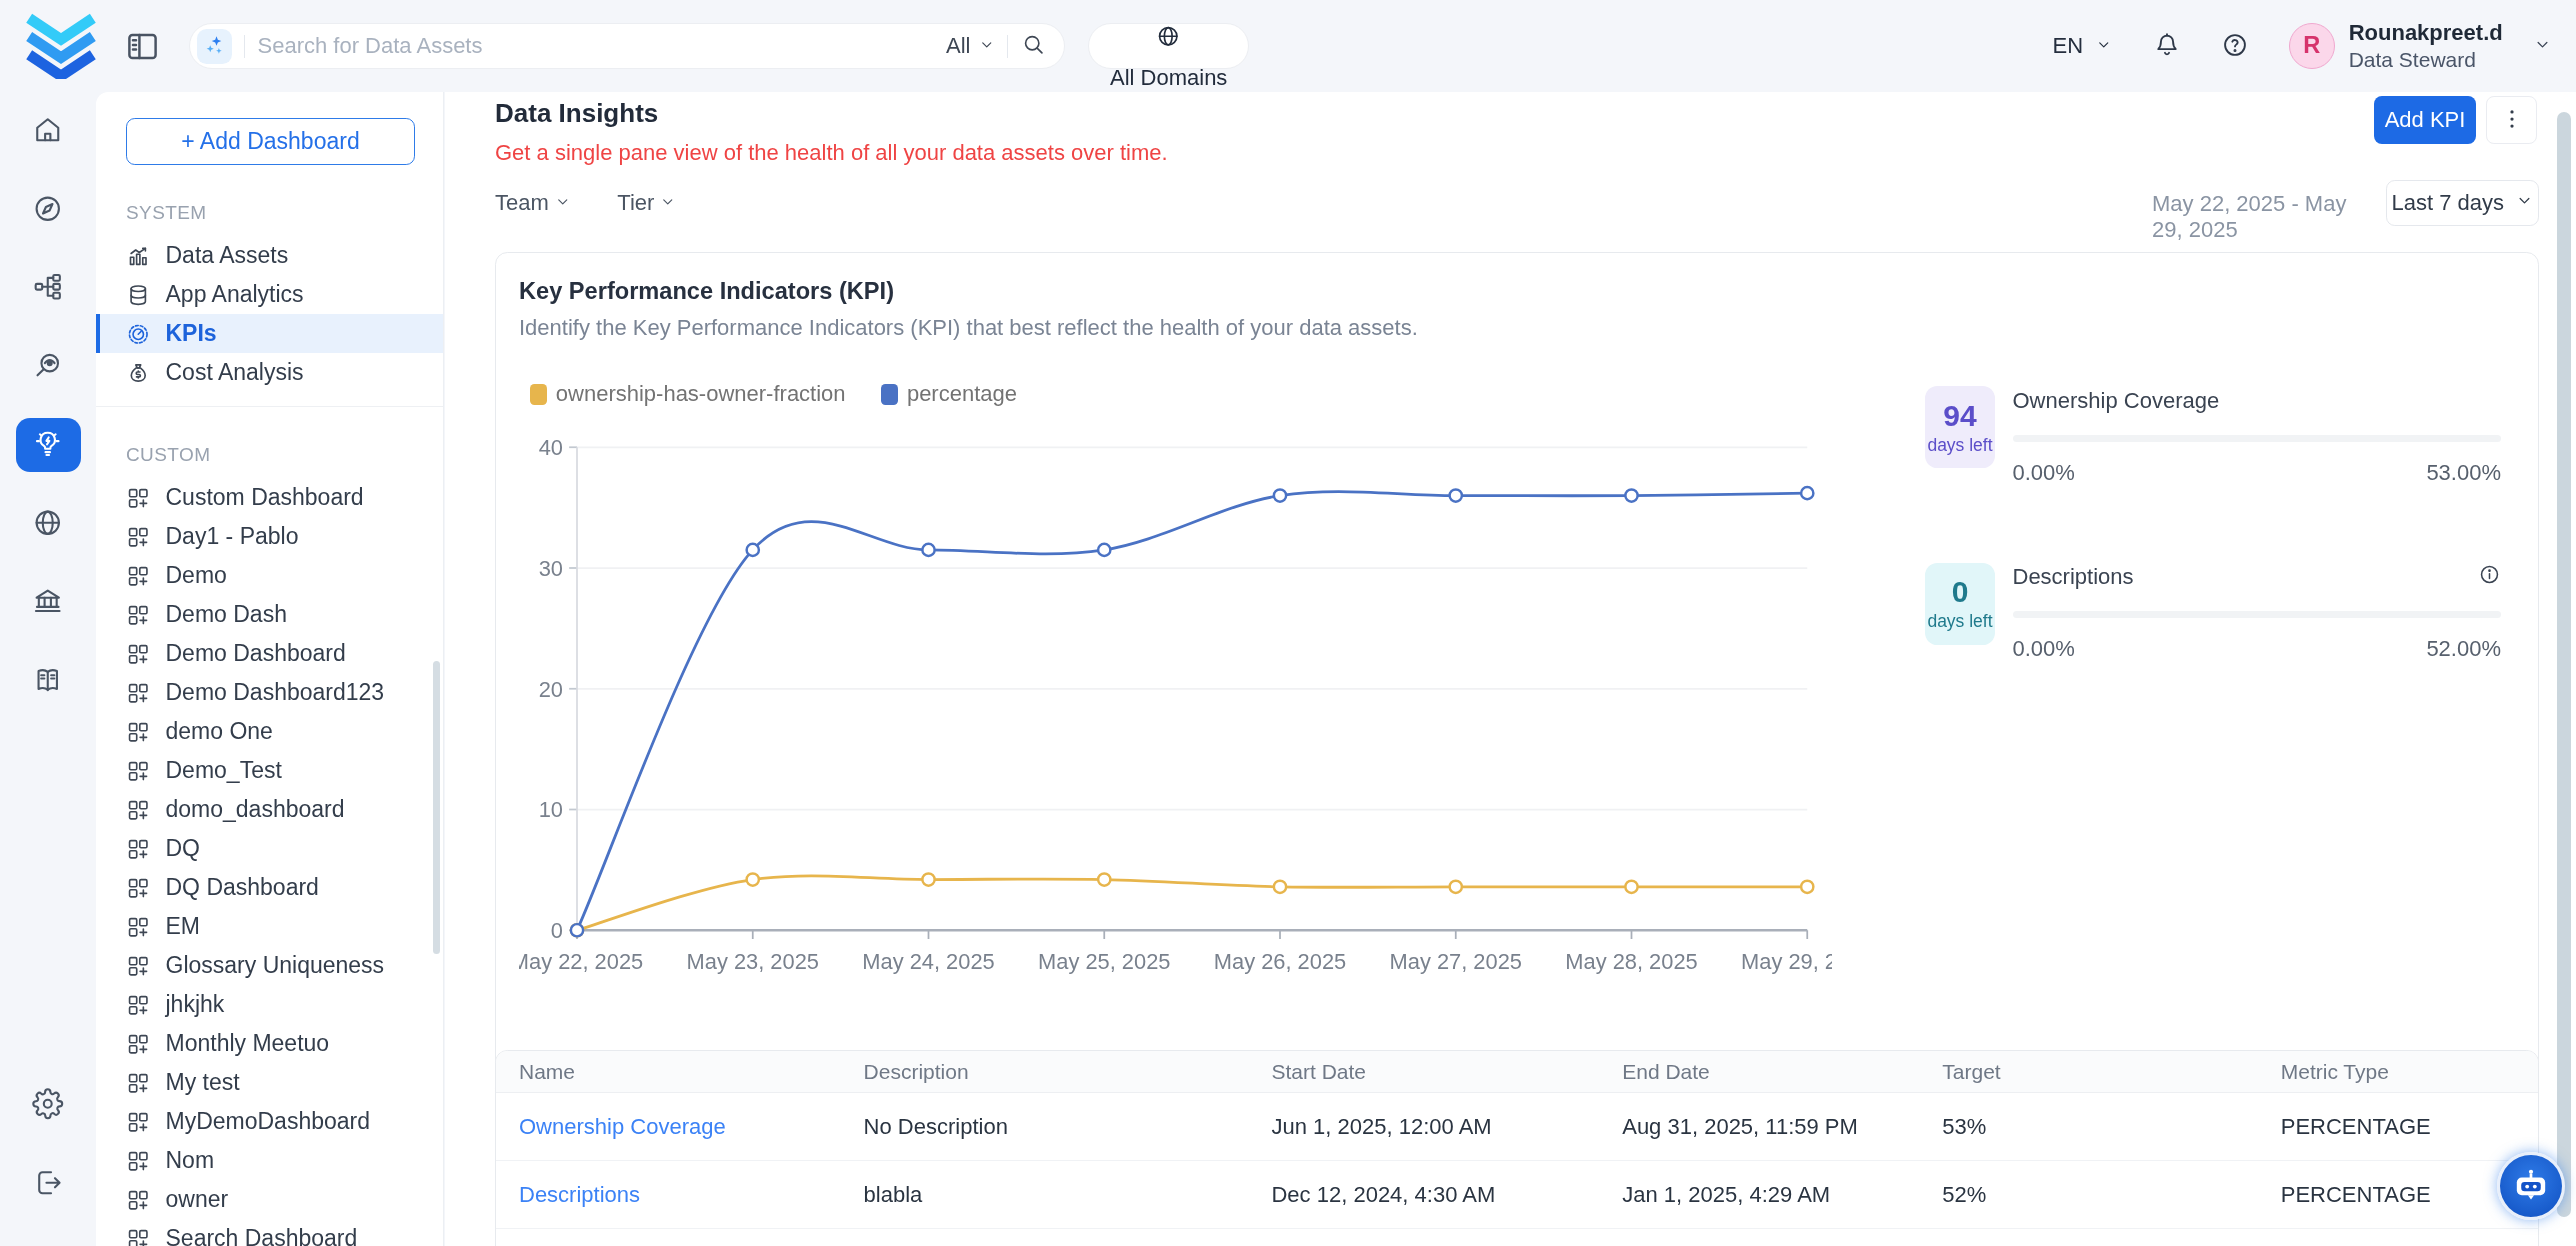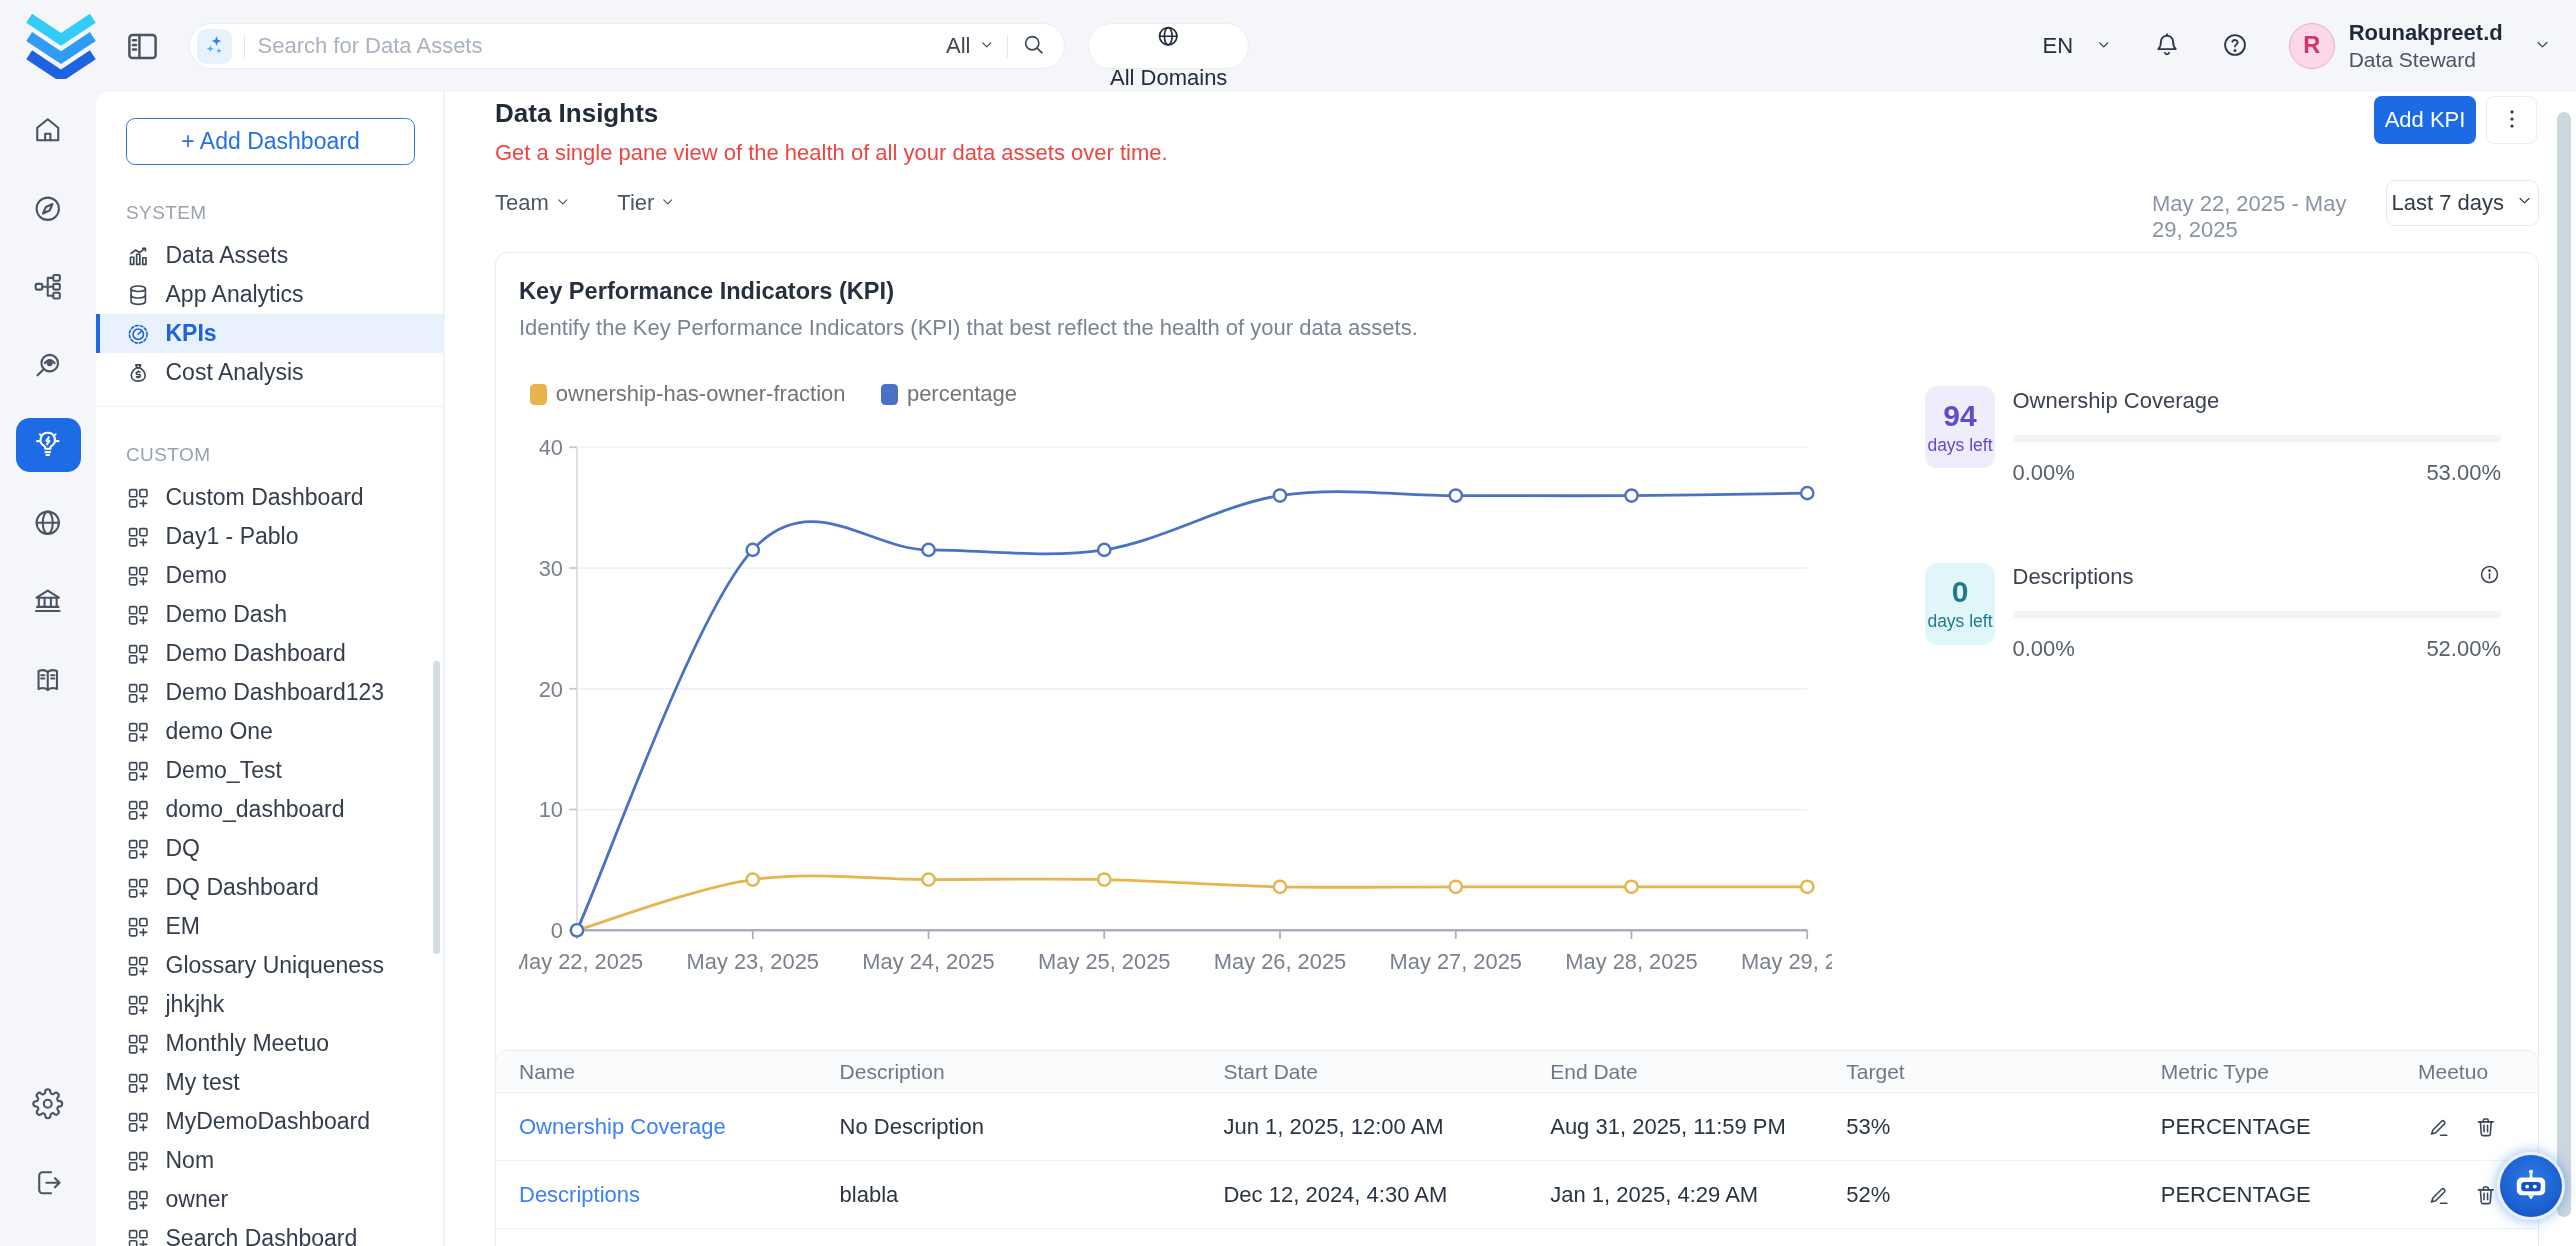--- a/index.html
+++ b/index.html
@@ -12,21 +12,21 @@
   .logo { position:absolute; left:26px; top:12.3px; width:70px; height:67px; }
   .panel-toggle { position:absolute; left:123px; top:28px; width:39px; height:39px; border:none; background:transparent; color:#495362; cursor:pointer; }
   .search-pill { position:absolute; left:189px; top:23px; width:876px; height:46px; background:#fff; border:0.9px solid #ECEEF2; border-radius:23.6px; display:flex; align-items:center; padding:0 19px 0 7px; }
   .spark-chip { width:35px; height:35px; border-radius:9.6px; background:#E7F2FD; display:flex; align-items:center; justify-content:center; }
   .vdiv { width:0.9px; height:23px; background:#E4E8EE; margin:0 12.3px; }
   .search-input { flex:1; border:none; outline:none; background:transparent; font-size:22px; color:#3A4350; font-family:inherit; }
   .search-input::placeholder { color:#A9B2BF; }
   .scope { display:flex; align-items:center; gap:7px; color:#3E4754; font-size:22px; }
   .domains-pill { position:absolute; left:1088px; top:23px; height:46px; background:#fff; border:0.9px solid #ECEEF2; border-radius:23.6px; display:flex; align-items:center; gap:10.5px; padding:0 21px; font-size:22px; color:#222C3C; font-weight:500;flex-direction:column; }
   .top-right { position:absolute; right:24.5px; top:0; height:92px; display:flex; align-items:center; gap:40px; }
-  .lang { display:flex; align-items:center; gap:22px; font-size:22px; color:#242E3E; }
+  .lang { display:flex; align-items:center; gap:12px; font-size:22px; color:#242E3E; }
   .icon-btn { background:none; border:none; color:#2E3848; cursor:pointer; display:flex; }
   .user-chip { display:flex; align-items:center; gap:14px; }
   .avatar { width:46px; height:46px; border-radius:50%; background:#FBD7EA; border:1.8px solid #F0A8CF; color:#D6336C; font-size:23.6px; font-weight:700; display:flex; align-items:center; justify-content:center; }
   .user-name { font-size:22px; font-weight:700; color:#1F2937; line-height:1.2; }
   .user-role { font-size:21px; color:#4A5568; line-height:1.2; }
 
   
   .rail { position:absolute; left:0; top:92px; bottom:0; width:96px; background:#F4F6FA; }
   .rail-top { position:absolute; top:12.3px; left:0; right:0; display:flex; flex-direction:column; align-items:center; }
   .rail-bottom { position:absolute; bottom:10.5px; left:0; right:0; display:flex; flex-direction:column; align-items:center; }
@@ -74,21 +74,21 @@
   .sum-body { flex:1; margin-left:17.5px; position:relative; padding-top:1.8px; }
   .sum-title { font-size:22px; color:#3A4351; }
   .sum-info { position:absolute; right:0; top:0; color:#3A4351; }
   .sum-track { margin-top:21px; height:7px; border-radius:3.5px; background:#F1F3F5; }
   .sum-pcts { margin-top:17.5px; display:flex; justify-content:space-between; font-size:22px; color:#57606D; }
 
   svg.chart text { font-family:"Liberation Sans","DejaVu Sans",sans-serif; }
 
   
   .table-card { position:absolute; left:50px; top:958px; width:2044px; height:263px; background:#fff; border:0.9px solid #E7EAEE; border-radius:12.3px; overflow:hidden; }
-  .t-grid { display:grid; grid-template-columns:15.7% 18.8% 16% 14.5% 15.4% 12.6% 7%; align-items:center; }
+  .t-grid { display:grid; grid-template-columns:15.7% 18.8% 16% 14.5% 15.4% 12.6% 7%; align-items:center;gap:24px; }
   .t-head { height:42px; background:#FAFBFC; border-bottom:0.9px solid #EDEFF2; }
   .t-head .t-cell { font-size:21px; color:#6F7886; }
   .t-row { height:68px; border-bottom:0.9px solid #F0F2F5; }
   .t-cell { padding-left:23px; font-size:22px; color:#2A3441; }
   .t-link { color:#3B82F6; cursor:pointer; }
   .t-actions { display:flex; gap:23px; justify-content:center; color:#3A4553; padding-right:8.8px; }
   .t-actions .icon-btn { color:#3A4553; }
 
   
   .page-scrollbar { position:absolute; left:2557px; top:112px; width:14px; height:1105px; border-radius:7px; background:#CBD6DD; }

